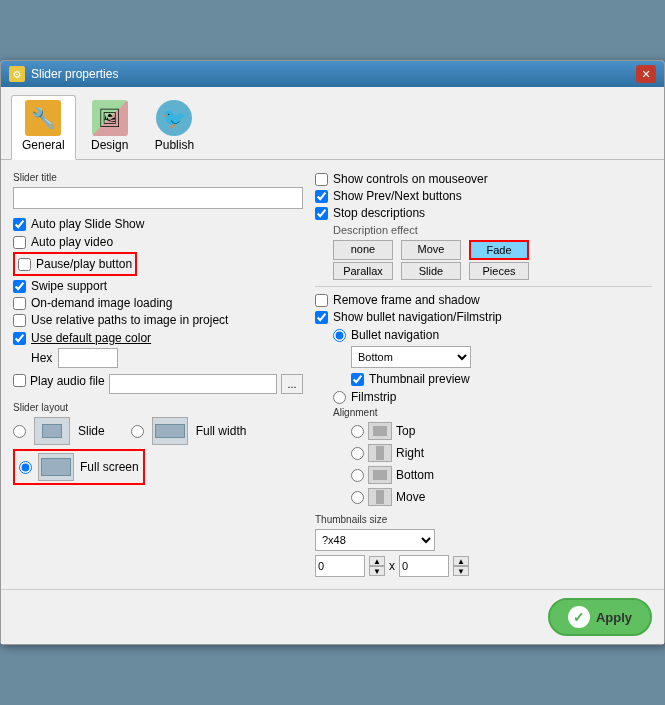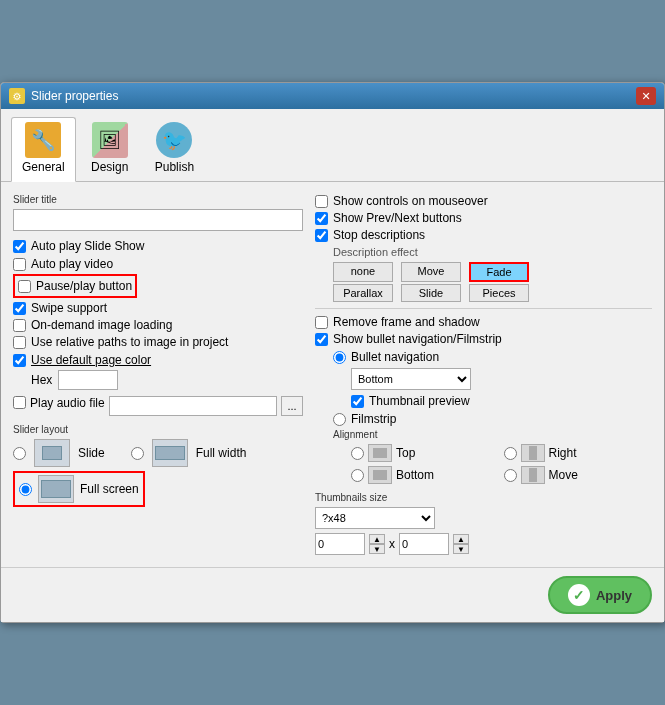--- a/index.html
+++ b/index.html
@@ -271,21 +271,21 @@
       min-width: 120px;
     }
     .bullet-nav-section {
       margin-left: 18px;
     }
     .filmstrip-section {
       margin-top: 4px;
     }
     .alignment-grid {
       display: grid;
-      grid-template-columns: 1fr 1fr;
+      grid-template-columns: 1fr;
       gap: 4px;
       margin-left: 18px;
       margin-top: 4px;
     }
     .align-item {
       display: flex;
       align-items: center;
       gap: 4px;
     }
     .align-icon {

